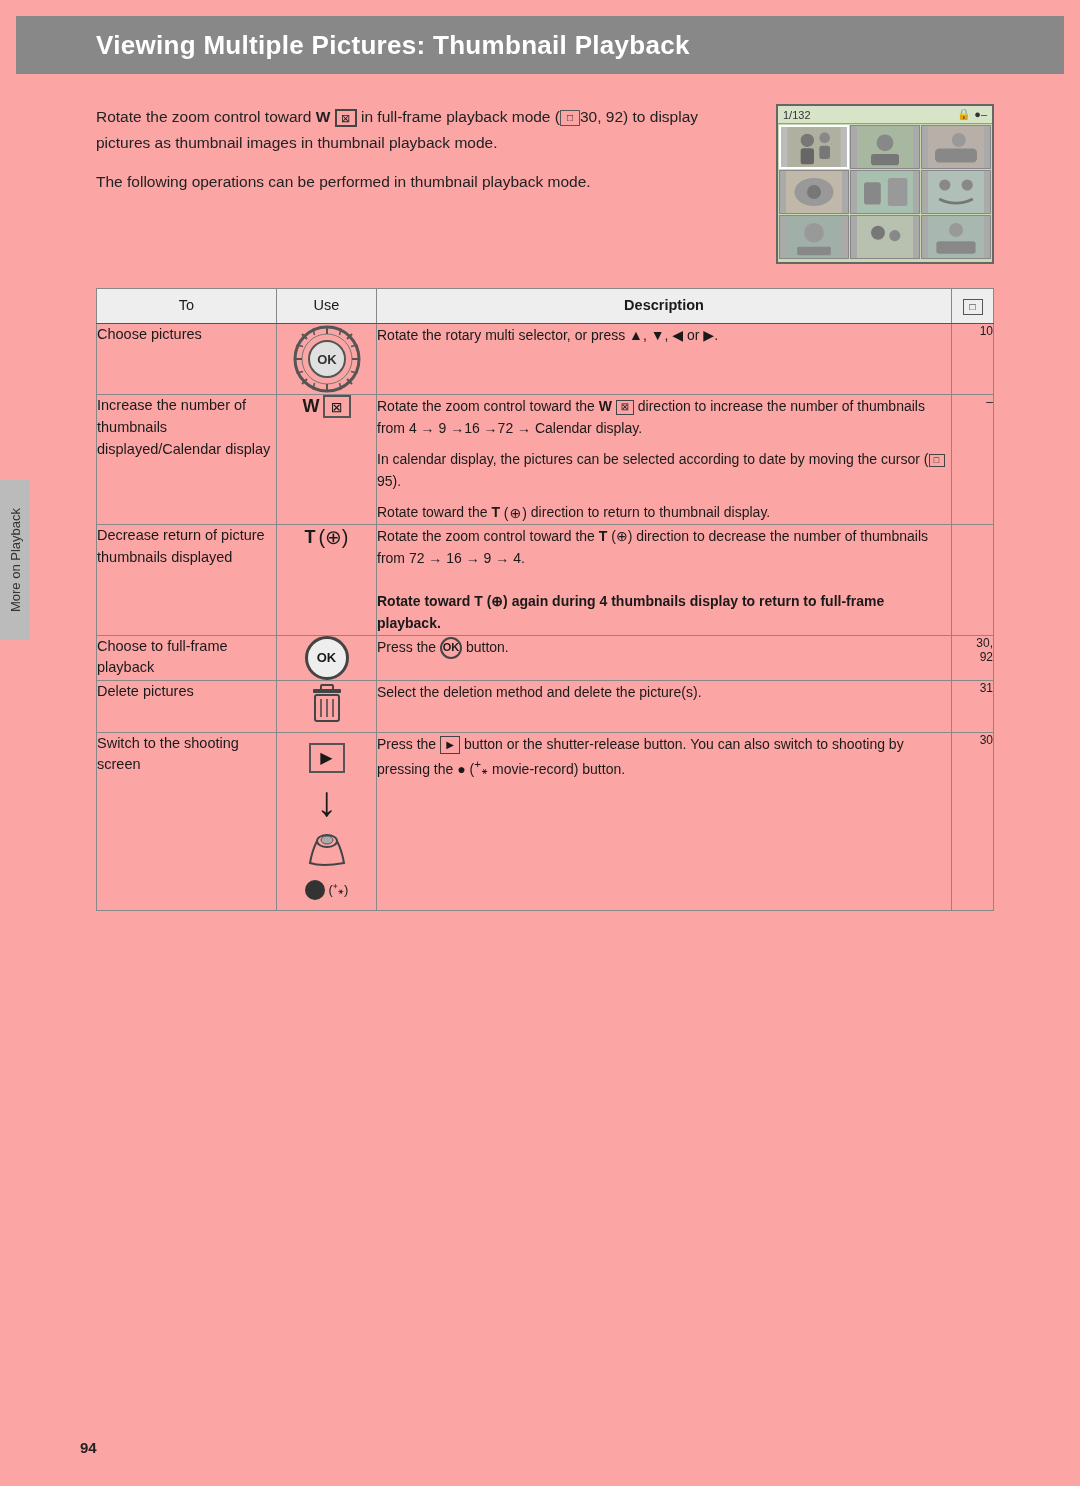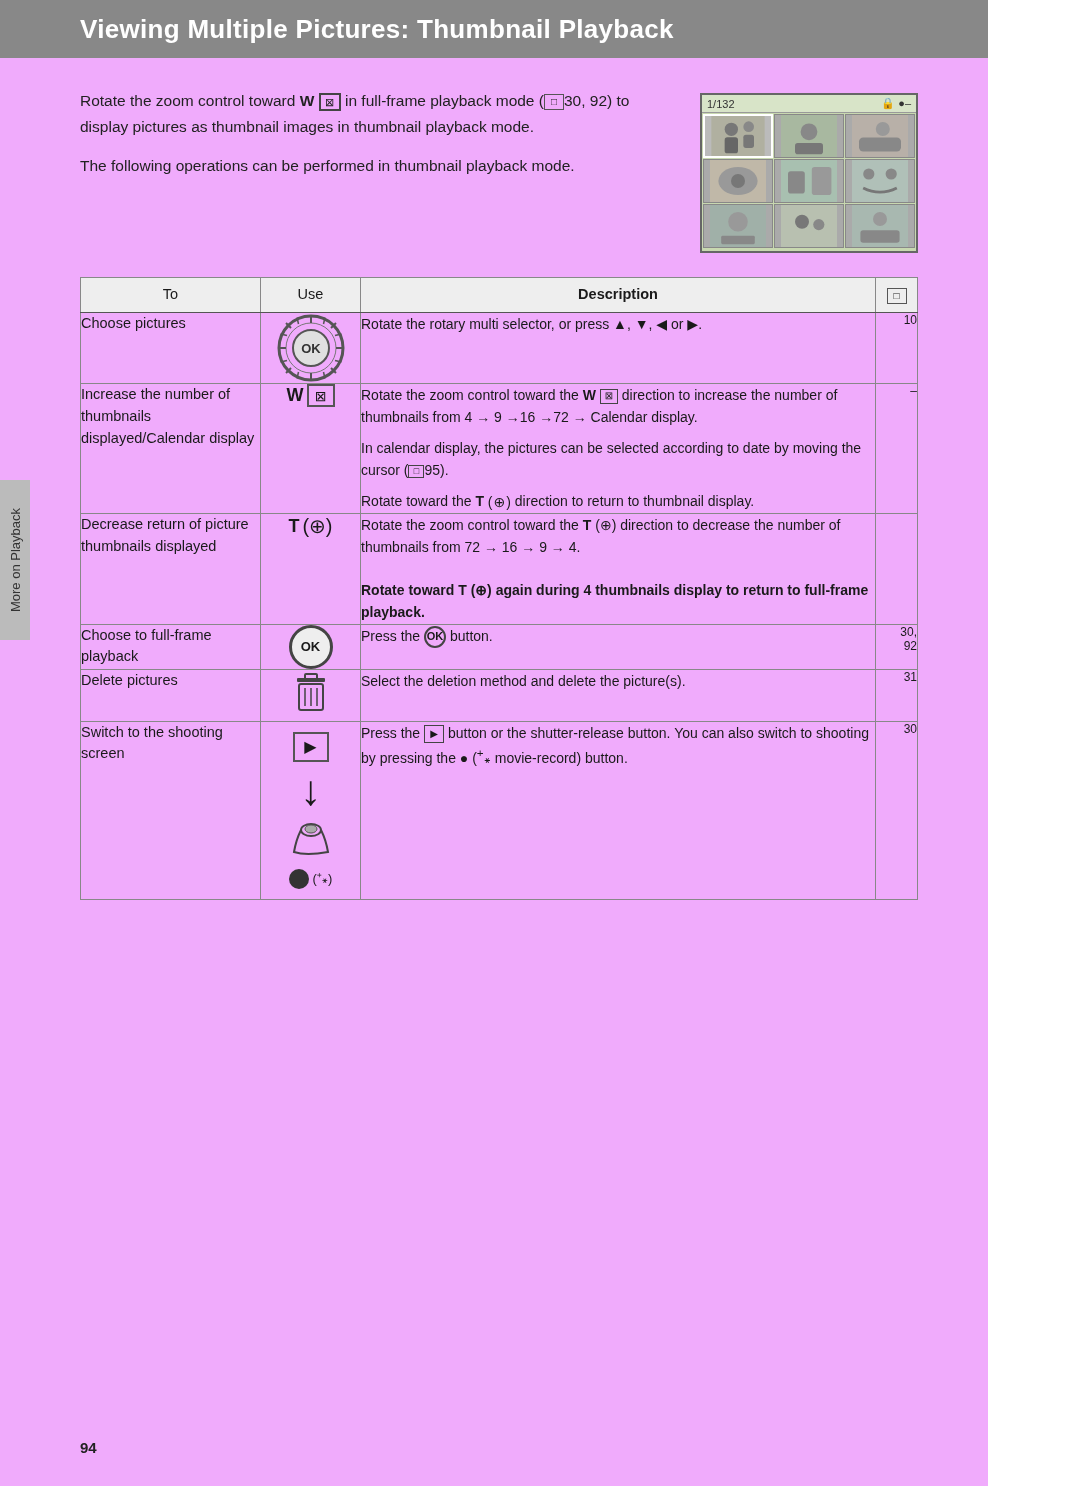--- a/index.html
+++ b/index.html
@@ -8,24 +8,24 @@
       font-family: 'Arial', sans-serif;
       font-size: 15px;
       color: #1a1a1a;
       width: 1080px;
       min-height: 1486px;
       padding: 0;
       position: relative;
     }
 
     .page-container {
-      width: 988px;
+      width: 1080px;
       min-height: 1486px;
-      background: #f0abfc;
-      padding: 0;
+      background: #fca5a5;
+      padding: 16px;
       position: relative;
       overflow: hidden;
     }
 
     
     .header-bar {
       background: #888;
       width: 100%;
       height: 58px;
       display: flex;
@@ -154,21 +154,20 @@
     }
 
     
     .lcd-container {
       border: 2.5px solid #666;
       background: #c8d8b0;
       width: 218px;
       height: 160px;
       position: relative;
       overflow: hidden;
-      margin-top: 5px;
     }
 
     .lcd-top-bar {
       display: flex;
       justify-content: space-between;
       align-items: center;
       padding: 2px 5px;
       font-size: 11px;
       color: #333;
       border-bottom: 1px solid #999;

